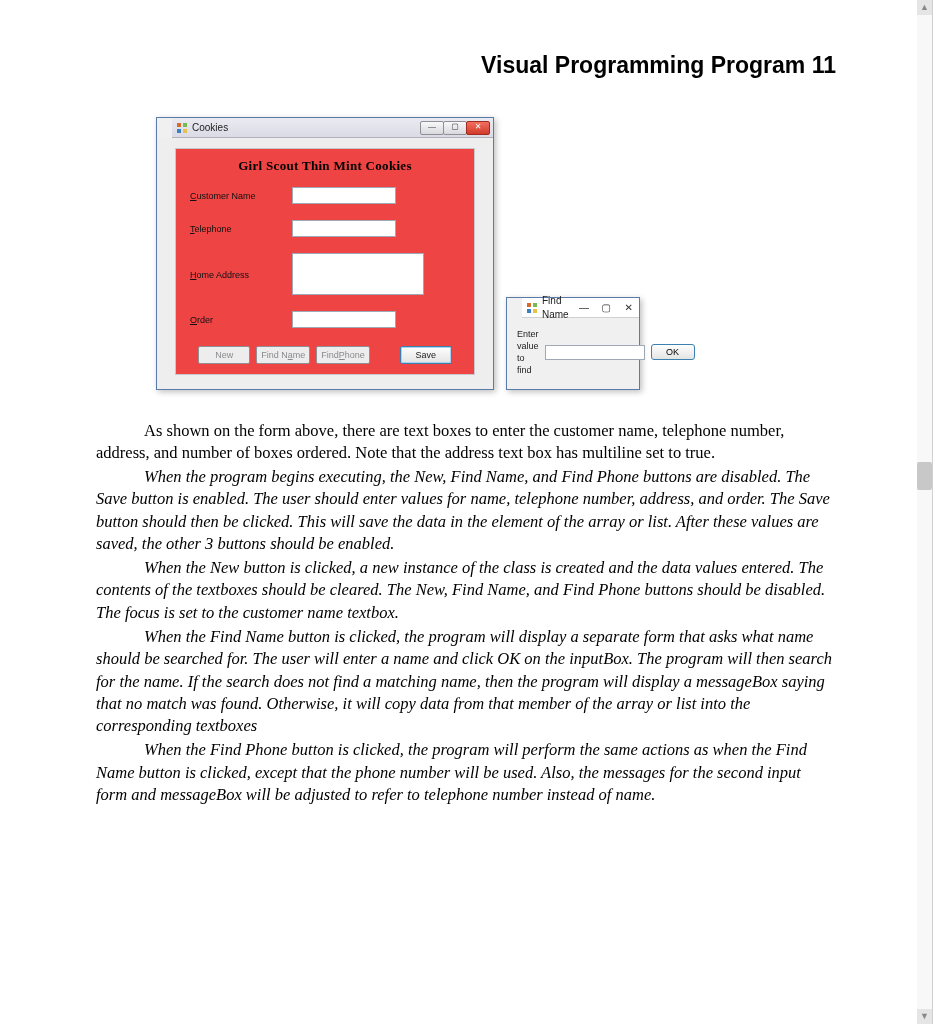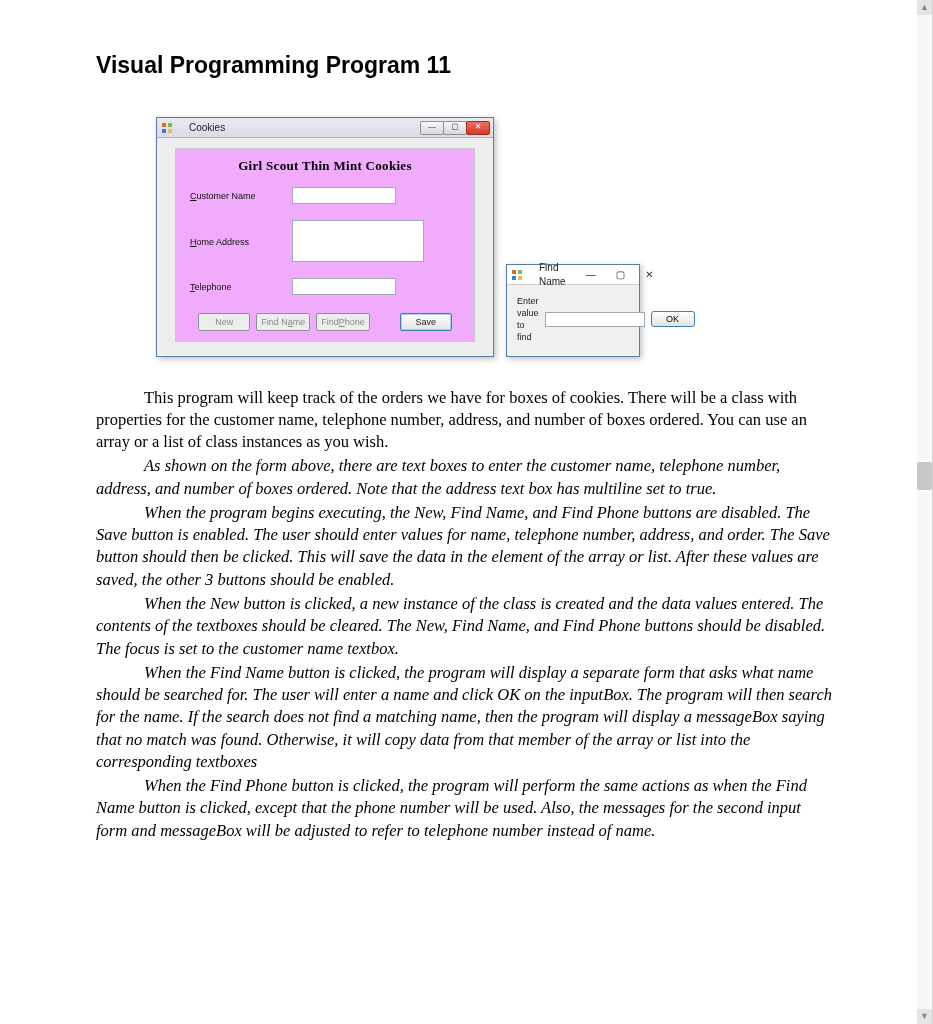--- a/index.html
+++ b/index.html
@@ -42,21 +42,21 @@
   }
   .scroll-track { flex: 1; background: #f8f8f8; position: relative; }
   .scroll-thumb {
     position: absolute; left: 0; right: 0; top: 45%;
     height: 28px; background: #c8c8c8; border-radius: 2px;
   }
   h1.title {
     font-family: Arial, Helvetica, sans-serif;
     font-weight: bold;
     font-size: 23px;
-    text-align: left;
+    text-align: right;
     margin: 0 0 36px 0;
   }
   .forms-row {
     display: flex;
     align-items: flex-end;
     gap: 12px;
     margin-left: 60px;
     margin-bottom: 30px;
   }
   
@@ -69,21 +69,22 @@
   }
   .winform.cookies { width: 338px; }
   .winform.find { width: 134px; }
   .titlebar {
     height: 20px;
     background: linear-gradient(#eaeaf2, #dadbe5);
     border-bottom: 1px solid #b0b0b6;
     display: flex;
     align-items: center;
     padding: 0 3px 0 4px;
-    gap: 16px;
+    gap: 4px;
+    margin-left: 15px;
   }
   .titlebar .app-icon {
     width: 12px; height: 12px;
     display: inline-block;
   }
   .titlebar .app-icon svg { width: 12px; height: 12px; display: block; }
   .titlebar .title-text {
     flex: 1;
     font-size: 10px;
     color: #222;
@@ -111,21 +112,21 @@
     font-size: 10px; color: #333;
     margin-left: 4px;
   }
   .cookies-body {
     padding: 10px 18px 14px 18px;
     background: #eeeeee;
   }
   .group {
     border: 1px solid #c7c7cc;
     padding: 10px 14px 10px 14px;
-    background: #f0abfc;
+    background: #ef4444;
   }
   .group-title {
     font-family: "Comic Sans MS", "Brush Script MT", cursive;
     font-weight: bold;
     font-size: 13px;
     text-align: center;
     margin: -2px 0 12px 0;
     color: #000;
     letter-spacing: 0.3px;
   }
@@ -232,25 +233,29 @@
         </div>
         <div class="cookies-body">
           <div class="group">
             <div class="group-title">Girl Scout Thin Mint Cookies</div>
 
             <div class="form-row">
               <span class="lbl underline-first">Customer Name</span>
               <input class="txt" value="" style="">
             </div>
             <div class="form-row">
+              <span class="lbl underline-first">Telephone</span>
+              <input class="txt" value="" style="">
+            </div>
+            <div class="form-row">
               <span class="lbl underline-first">Home Address</span>
               <textarea class="txt multiline" style=""></textarea>
             </div>
             <div class="form-row">
-              <span class="lbl underline-first">Telephone</span>
+              <span class="lbl underline-first">Order</span>
               <input class="txt" value="" style="">
             </div>
 
             <div class="btn-row">
               <span class="btn disabled underline-first">New</span>
               <span class="btn disabled">Find N<u>a</u>me</span>
               <span class="btn disabled">Find <u>P</u>hone</span>
               <span class="btn default underline-first">Save</span>
             </div>
           </div>
@@ -275,21 +280,20 @@
         <div class="find-body">
           <span class="prompt">Enter value to find</span>
           <input class="txt" value="" style="">
           <span class="okbtn">OK</span>
         </div>
       </div>
 
     </div>
 
     <div class="body-text">
-      <p>This program will keep track of the orders we have for boxes of cookies.  There will be a class with properties for the customer name, telephone number, address, and number of boxes ordered.  You can use an array or a list of class instances as you wish.</p>
       <p>As shown on the form above, there are text boxes to enter the customer name, telephone number, address, and number of boxes ordered.  Note that the address text box has multiline set to true.</p>
       <p>When the program begins executing, the New, Find Name, and Find Phone buttons are disabled.  The Save button is enabled.  The user should enter values for name, telephone number, address, and order.  The Save button should then be clicked.  This will save the data in the element of the array or list.  After these values are saved, the other 3 buttons should be enabled.</p>
       <p>When the New button is clicked, a new instance of the class is created and the data values entered.  The contents of the textboxes should be cleared.  The New, Find Name, and Find Phone buttons should be disabled.  The focus is set to the customer name textbox.</p>
       <p>When the Find Name button is clicked, the program will display a separate form that asks what name should be searched for.  The user will enter a name and click OK on the inputBox.  The program will then search for the name.  If the search does not find a matching name, then the program will display a messageBox saying that no match was found.  Otherwise, it will copy data from that member of the array or list into the corresponding textboxes</p>
       <p>When the Find Phone button is clicked, the program will perform the same actions as when the Find Name button is clicked, except that the phone number will be used.  Also, the messages for the second input form and messageBox will be adjusted to refer to telephone number instead of name.</p>
     </div>
   </div>
 
   <div class="right-scroll">
     <div class="scroll-btn">▲</div>

